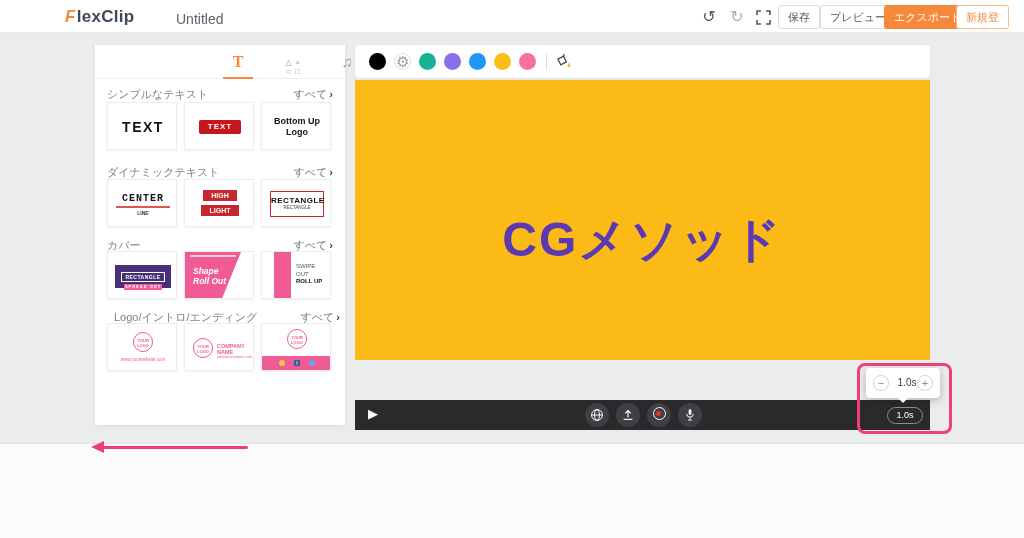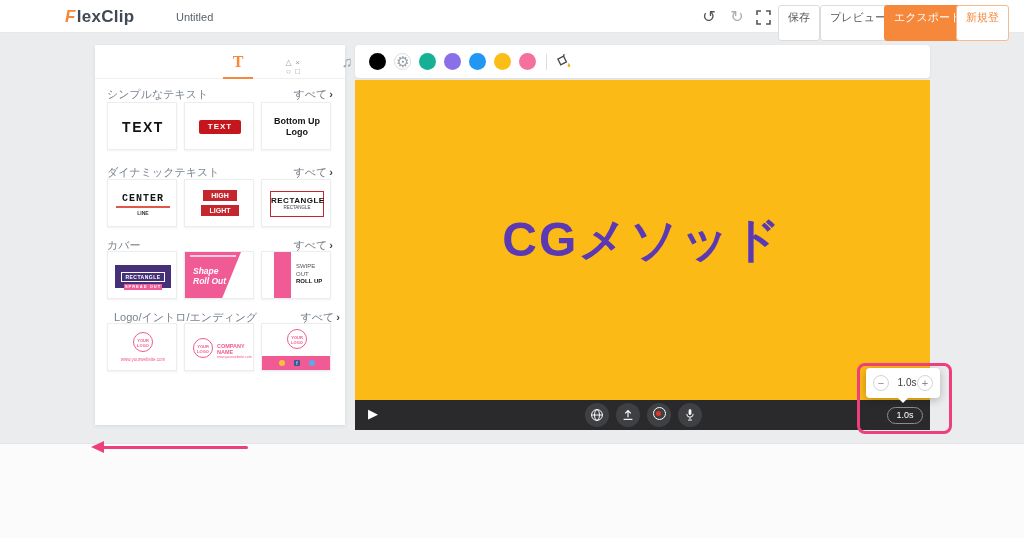--- a/index.html
+++ b/index.html
@@ -4,43 +4,43 @@
 <style>
   * { margin:0; padding:0; box-sizing:border-box; }
   html,body { width:1024px; height:538px; overflow:hidden; }
   body { font-family:"Liberation Sans","DejaVu Sans",sans-serif; background:#ebeced; position:relative; }
   .abs { position:absolute; }
 
   
   .topbar { position:absolute; left:0; top:0; width:1024px; height:33px; background:#ffffff; border-bottom:1px solid #e7e7e7; z-index:30; }
   .logo { position:absolute; left:65px; top:7px; font-size:17px; font-weight:bold; color:#3f4a56; letter-spacing:.3px; }
   .logo .logo-f { color:#f6883b; font-style:italic; margin-right:1px; }
-  .doc-title { position:absolute; left:160px; top:11px; font-size:11px; color:#5a626c;padding-left:16px; }
+  .doc-title { position:absolute; left:160px; top:11px; font-size:14px; color:#5a626c;padding-left:16px; }
   .tb-icon { position:absolute; top:6px; width:22px; height:22px; text-align:center; line-height:22px; font-size:16px; color:#555; cursor:pointer; }
-  .tb-btn { position:absolute; top:5px; height:36px; border:1px solid #dcdcdc; border-radius:3px; background:#fff; font-size:11px; color:#555; text-align:center; line-height:22px; cursor:pointer; padding:0 9px; }
+  .tb-btn { position:absolute; top:5px; height:24px; border:1px solid #dcdcdc; border-radius:3px; background:#fff; font-size:11px; color:#555; text-align:center; line-height:22px; cursor:pointer; padding:0 9px; }
   .tb-btn.primary { background:#f6883b; border-color:#f6883b; color:#fff; }
   .tb-btn.outline-orange { border-color:#f8bb90; color:#f6883b; }
 
   
   .panel { position:absolute; left:95px; top:45px; width:250px; height:380px; background:#fff; box-shadow:0 1px 4px rgba(0,0,0,.08); z-index:5; }
   .tabs { position:absolute; left:0; top:0; width:250px; height:34px; border-bottom:1px solid #efefef; }
   .tab { position:absolute; top:0; width:44px; height:34px; text-align:center; line-height:34px; color:#98a1ab; cursor:pointer; }
   .tab.active { color:#f6883b; }
   .tab .underline { position:absolute; left:7px; bottom:0; width:30px; height:2px; background:#f6883b; }
   .elements-grid { display:inline-grid; grid-template-columns:8px 8px; grid-template-rows:8px 8px; gap:1px; vertical-align:middle; line-height:8px; font-size:8px; color:#98a1ab; margin-top:9px; }
   .sec-head { position:absolute; left:12px; width:226px; height:14px; font-size:11px; color:#78828e; }
   .sec-all { position:absolute; right:0; top:0; font-size:11px; color:#6d7680; cursor:pointer; }
   .sec-all .chev { color:#444; margin-left:2px; font-weight:bold; }
   .card { position:absolute; width:70px; height:48px; background:#fff; border:1px solid #ededed; box-shadow:0 1px 2px rgba(0,0,0,.06); overflow:hidden; cursor:pointer; }
 
   
   .swatchbar { position:absolute; left:355px; top:45px; width:575px; height:33px; background:#fff; border-radius:4px; box-shadow:0 1px 3px rgba(0,0,0,.07); }
   .swatch { position:absolute; top:8px; width:17px; height:17px; border-radius:50%; cursor:pointer; }
   .swatch.white { border:1px solid #ddd; }
-  .canvas { position:absolute; left:355px; top:80px; width:575px; height:320px; background:#fcba16; }
+  .canvas { position:absolute; left:355px; top:80px; width:575px; height:280px; background:#fcba16; }
   .canvas-title { position:absolute; left:0; top:128px; width:575px; text-align:center; font-size:48px; font-weight:bold; color:#5b38b4; letter-spacing:2px; cursor:pointer; }
   .canvasbar { position:absolute; left:355px; top:400px; width:575px; height:30px; background:#2a2a2d; }
   .cb-circle { position:absolute; top:3px; width:24px; height:24px; border-radius:50%; background:#3f4043; cursor:pointer; text-align:center; line-height:24px; }
 
   
   .pink-box { position:absolute; left:857px; top:363px; width:95px; height:71px; border:3px solid #ee3e7d; border-radius:8px; z-index:20; pointer-events:none; }
   .dur-popup { position:absolute; left:866px; top:368px; width:74px; height:30px; background:#fff; border-radius:4px; box-shadow:0 2px 8px rgba(0,0,0,.25); z-index:19; }
   .dur-popup:after { content:""; position:absolute; left:32px; bottom:-5px; border-left:5px solid transparent; border-right:5px solid transparent; border-top:5px solid #fff; }
   .step-btn { position:absolute; top:7px; width:16px; height:16px; border:1px solid #d4d4d4; border-radius:50%; text-align:center; line-height:14px; font-size:11px; color:#8a8a8a; cursor:pointer; background:#fff; }
   .dur-pill { position:absolute; left:887px; top:407px; width:36px; height:17px; border:1px solid #8d8d8d; border-radius:9px; color:#fff; font-size:9px; text-align:center; line-height:15px; z-index:19; cursor:pointer; }

